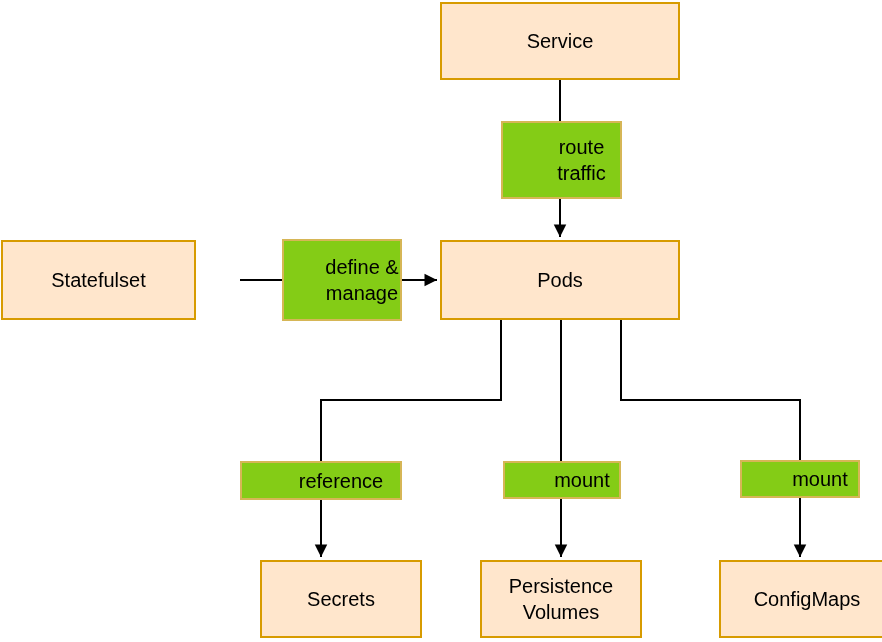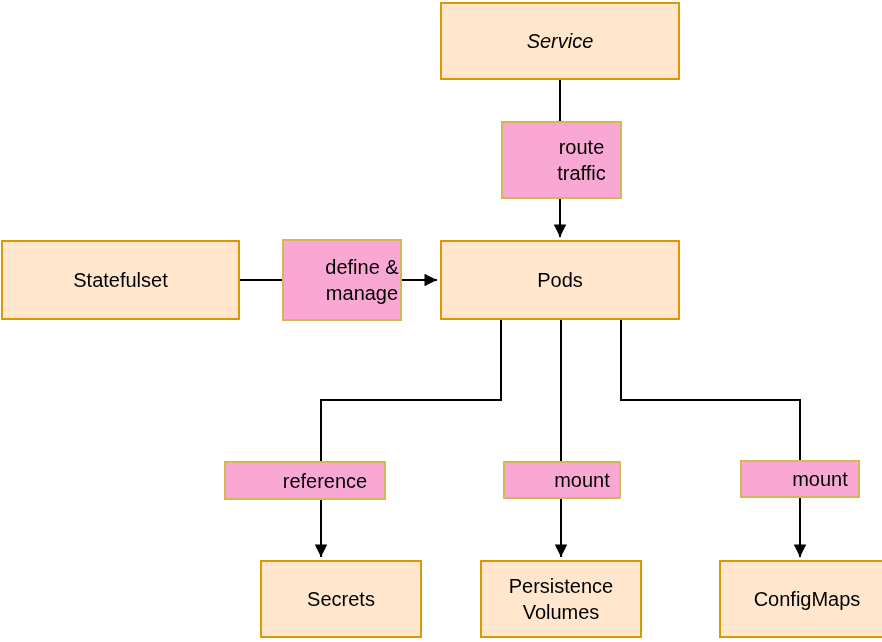--- a/index.html
+++ b/index.html
@@ -32,31 +32,31 @@
     color: #000000;
     font-size: 20px;
     line-height: 1.3;
     white-space: pre-line;
   }
   .entity {
     background: #ffe6cc;
     border: 2px solid #d79b00;
   }
   .edge-label {
-    background: #f9a8d4;
+    background: #84cc16;
     border: 2px solid #d6b656;
     padding-left: 40px;
   }
   
-  #n-service              { left: 440px; top: 2px;   width: 240px; height: 78px; font-style: italic; }
+  #n-service              { left: 440px; top: 2px;   width: 240px; height: 78px; }
   #n-route-traffic        { left: 501px; top: 121px; width: 121px; height: 78px; }
-  #n-statefulset          { left: 1px;   top: 240px; width: 239px; height: 80px; }
+  #n-statefulset          { left: 1px;   top: 240px; width: 195px; height: 80px; }
   #n-define-manage        { left: 282px; top: 239px; width: 120px; height: 82px; }
   #n-pods                 { left: 440px; top: 240px; width: 240px; height: 80px; }
-  #n-reference            { left: 224px; top: 461px; width: 162px; height: 39px; }
+  #n-reference            { left: 240px; top: 461px; width: 162px; height: 39px; }
   #n-mount-pv             { left: 503px; top: 461px; width: 118px; height: 38px; }
   #n-mount-cm             { left: 740px; top: 460px; width: 120px; height: 38px; }
   #n-secrets              { left: 240px; top: 560px; width: 162px; height: 78px; margin-left: 20px; }
   #n-persistence-volumes  { left: 480px; top: 560px; width: 162px; height: 78px; }
   #n-configmaps           { left: 719px; top: 560px; width: 176px; height: 78px; }
 </style>
 </head>
 <body>
 
 <div id="canvas">

